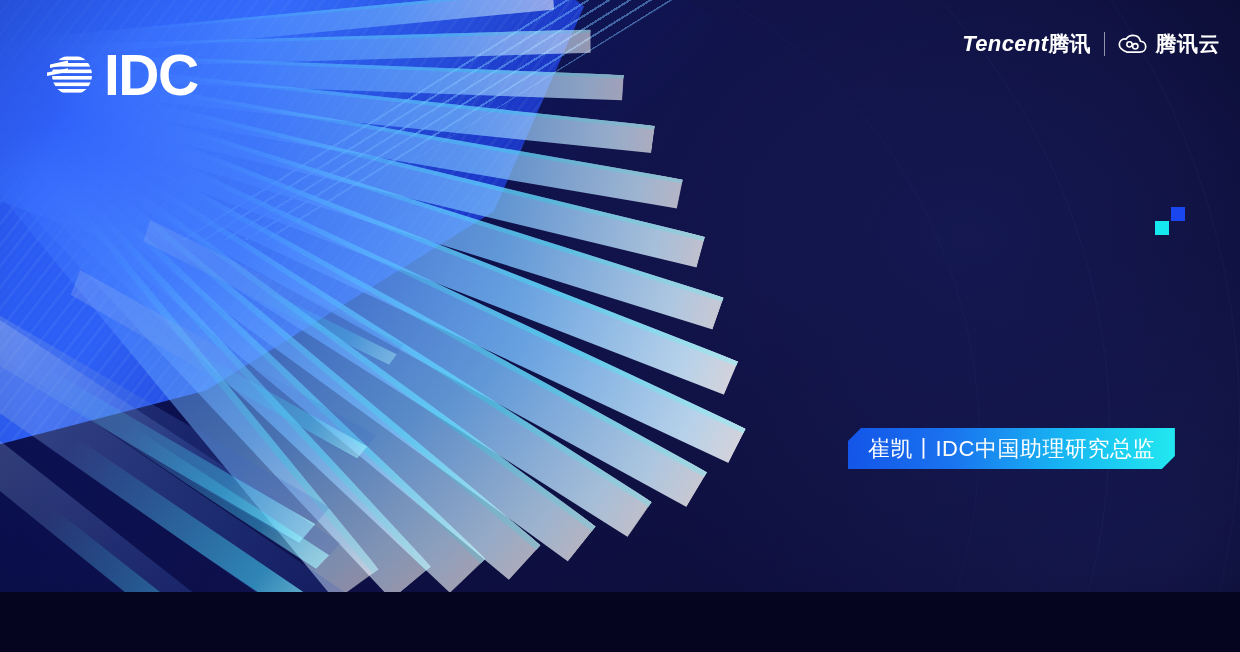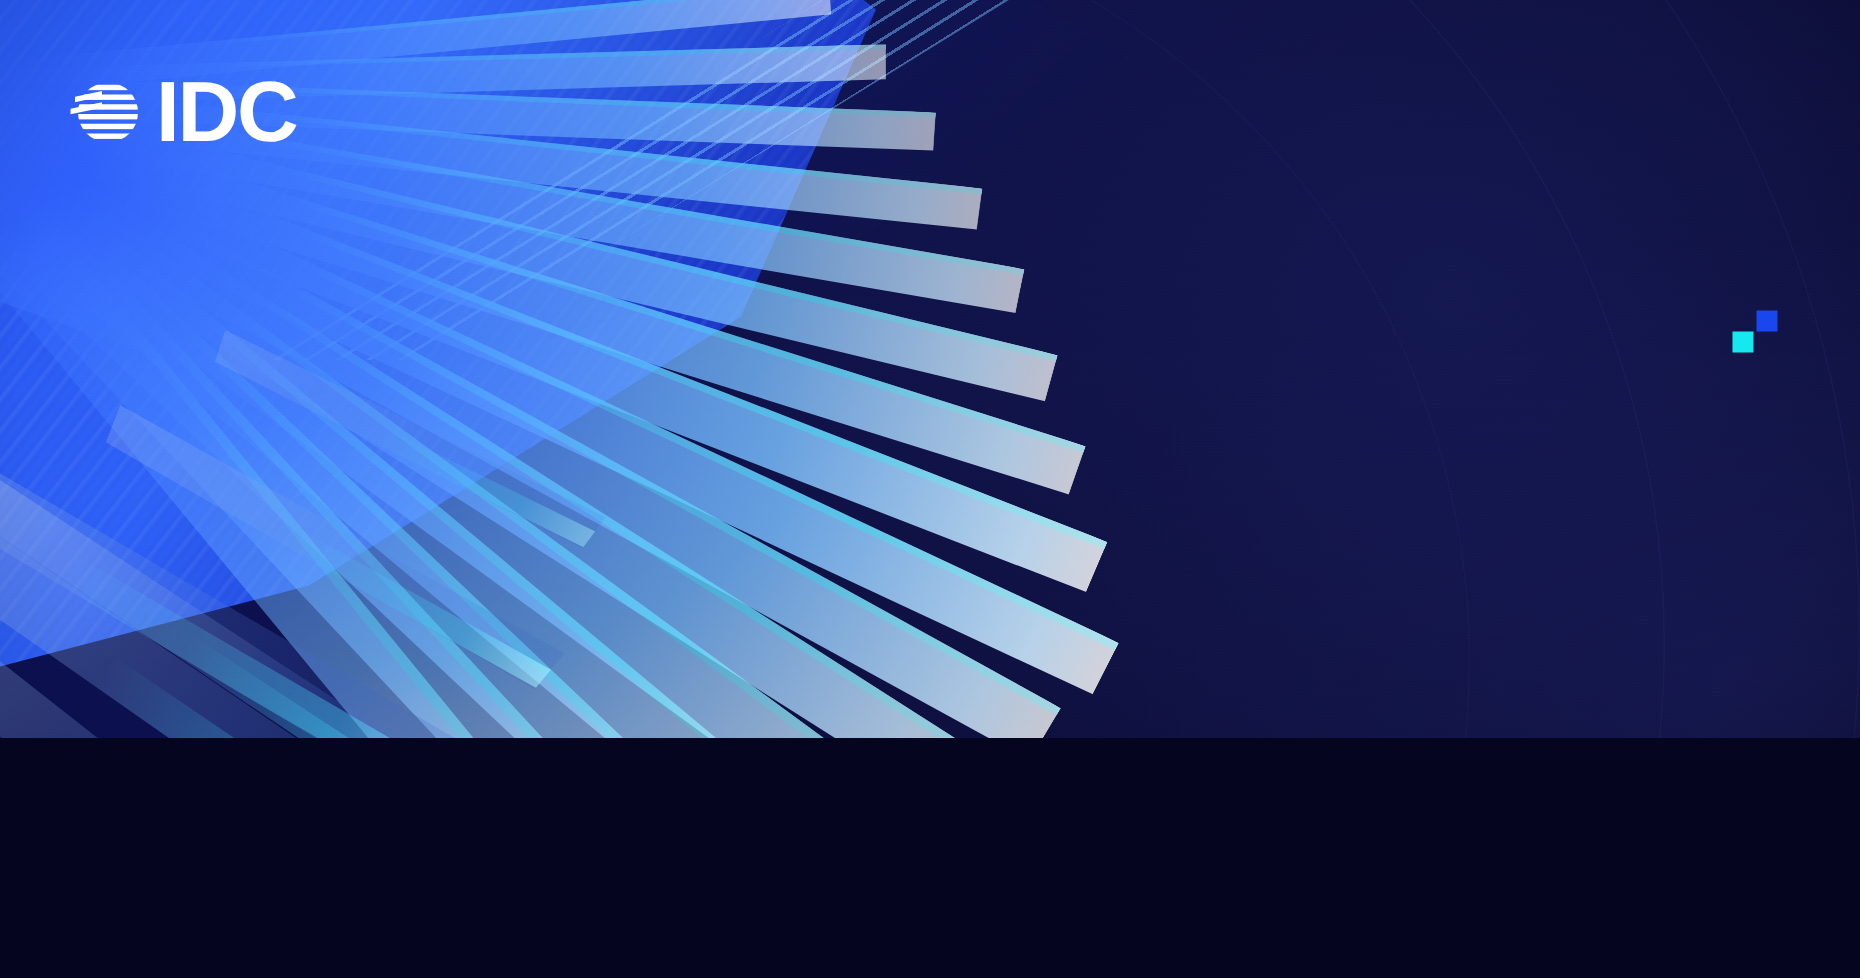--- a/index.html
+++ b/index.html
@@ -1,21 +1,21 @@
 <!DOCTYPE html>
 <html><head>
 <meta charset="utf-8">
 <style>
   * { margin:0; padding:0; box-sizing:border-box; }
   html,body { width:1240px; height:652px; background:#05051f; }
   body { font-family:"Liberation Sans","DejaVu Sans",sans-serif; overflow:hidden; }
 
   #slide {
     position:relative;
-    width:1240px; height:492px;
+    width:1240px; height:592px;
     overflow:hidden;
     background:
       radial-gradient(ellipse 680px 420px at 94% 92%, rgba(26,30,92,0.55) 0%, rgba(8,8,40,0) 70%),
       radial-gradient(ellipse 900px 700px at 78% 40%, rgba(22,26,86,0.85) 0%, rgba(7,7,36,0) 72%),
       linear-gradient(118deg, #0a1250 0%, #0b1052 18%, #0d0f44 44%, #0b0c36 66%, #08082a 100%);
   }
 
   
   .arc {
     position:absolute; border-radius:50%;
@@ -315,20 +315,39 @@
         </g>
         <g fill="#ffffff">
           <polygon points="6,16.5 24,12.6 24,16.2 6,20.1"></polygon>
           <polygon points="3,24.5 24,20.2 24,23.8 3,28.1"></polygon>
         </g>
       </svg>
     </span>
     <span id="idc-word">IDC</span>
   </div>
 
+  <div id="tencent">
+    <div id="tencent-word">
+      <span>Tencent</span><span id="tencent-cn">腾讯</span>
+    </div>
+    <div id="tc-divider"></div>
+    <div id="tcloud">
+      <span>
+        <svg id="tcloud-icon" viewBox="0 0 34 24" fill="none" aria-hidden="true">
+          <path d="M10.4 21.2h14.2c4.0 0 6.8-2.7 6.8-6.2 0-3.3-2.5-5.9-5.9-6.1-1.0-4.0-4.5-6.6-8.6-6.6-3.2 0-6.0 1.6-7.6 4.1-0.5-0.1-1.0-0.2-1.5-0.2-3.5 0-6.3 2.8-6.3 6.3 0 4.0 3.3 6.7 8.9 8.7z" stroke="#ffffff" stroke-width="1.9" stroke-linejoin="round" fill="none"></path>
+          <circle cx="13.0" cy="12.4" r="3.0" stroke="#ffffff" stroke-width="1.8" fill="none"></circle>
+          <circle cx="19.6" cy="14.6" r="3.0" stroke="#ffffff" stroke-width="1.8" fill="none"></circle>
+        </svg>
+      </span>
+      <span id="tcloud-word">腾讯云</span>
+    </div>
+  </div>
 
   <div id="title-deco">
     <span class="sq sq-blue" style="background: rgb(26, 70, 240);"></span>
     <span class="sq sq-cyan" style="background: rgb(22, 232, 239);"></span>
   </div>
 
+  <div id="badge" style="background: linear-gradient(92deg, rgb(19, 85, 232) 0%, rgb(26, 116, 239) 32%, rgb(23, 182, 242) 66%, rgb(34, 232, 240) 100%);">
+    <span id="badge-text">崔凯丨IDC中国助理研究总监</span>
+  </div>
 
 </div>
 
 </body></html>

